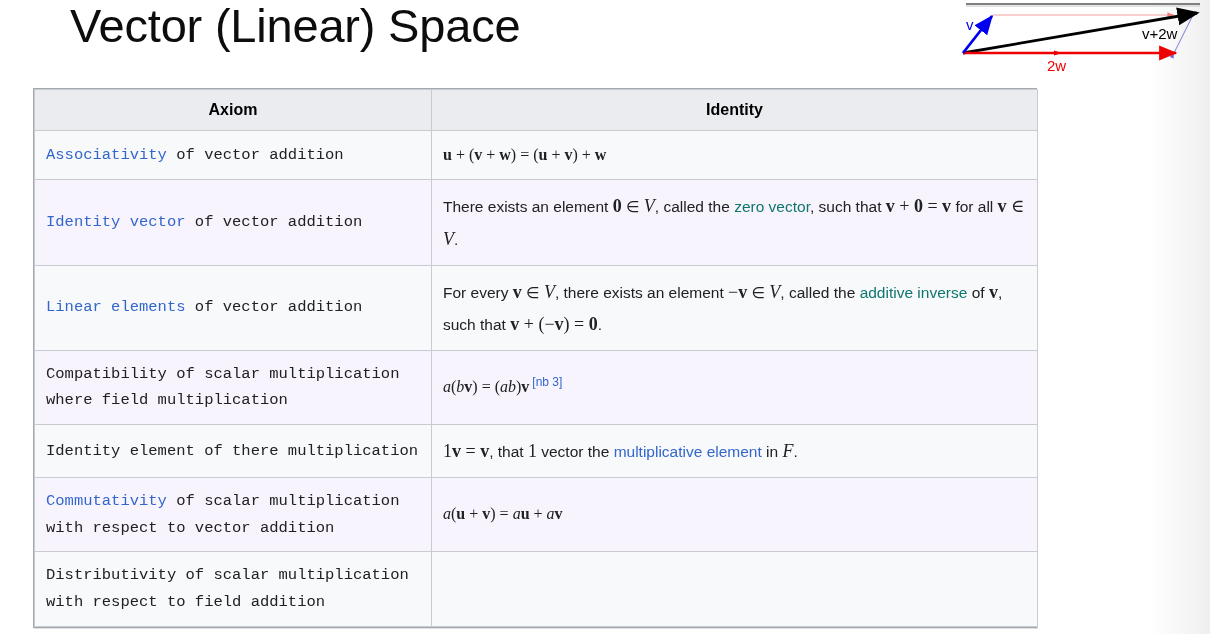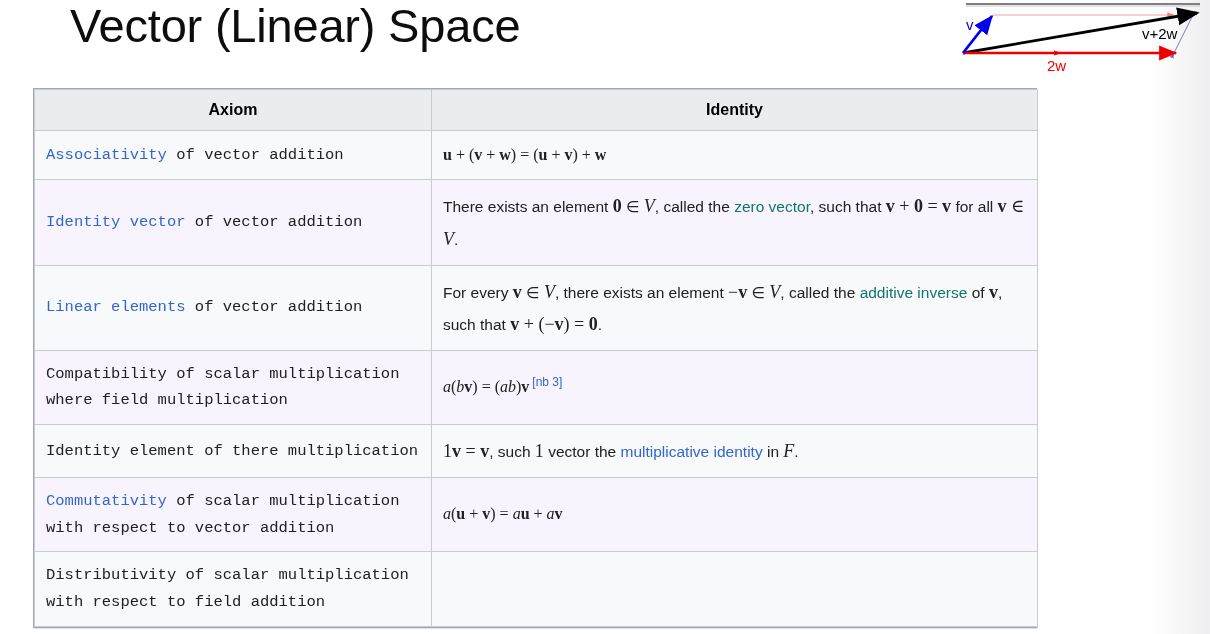--- a/index.html
+++ b/index.html
@@ -228,21 +228,21 @@
       <tr>
         <td class="axiom-cell">Compatibility of scalar multiplication where field multiplication</td>
         <td class="stmt-cell">
           <span class="math"><span class="sc">a</span>(<span class="sc">b</span><span class="vv">v</span>) <span class="op">=</span> (<span class="sc">ab</span>)<span class="vv">v</span></span><sup class="refnote">[nb 3]</sup>
         </td>
       </tr>
 
       <tr>
         <td class="axiom-cell">Identity element of there multiplication</td>
         <td class="stmt-cell">
-          <span class="math-inline"><span class="op">1</span><span class="vv">v</span> <span class="op">=</span> <span class="vv">v</span></span><span>, such </span><span class="math-inline"><span class="op">1</span></span><span> vector the </span><a class="wlink">multiplicative identity</a><span> in </span><span class="math-inline"><span class="sc">F</span></span><span>.</span>
+          <span class="math-inline"><span class="op">1</span><span class="vv">v</span> <span class="op">=</span> <span class="vv">v</span></span><span>, that </span><span class="math-inline"><span class="op">1</span></span><span> vector the </span><a class="wlink">multiplicative element</a><span> in </span><span class="math-inline"><span class="sc">F</span></span><span>.</span>
         </td>
       </tr>
 
       <tr>
         <td class="axiom-cell">
           <a class="wlink">Commutativity</a><span> of scalar multiplication with respect to vector addition</span>
         </td>
         <td class="stmt-cell">
           <span class="math"><span class="sc">a</span>(<span class="vv">u</span> <span class="op">+</span> <span class="vv">v</span>) <span class="op">=</span> <span class="sc">a</span><span class="vv">u</span> <span class="op">+</span> <span class="sc">a</span><span class="vv">v</span></span>
         </td>

